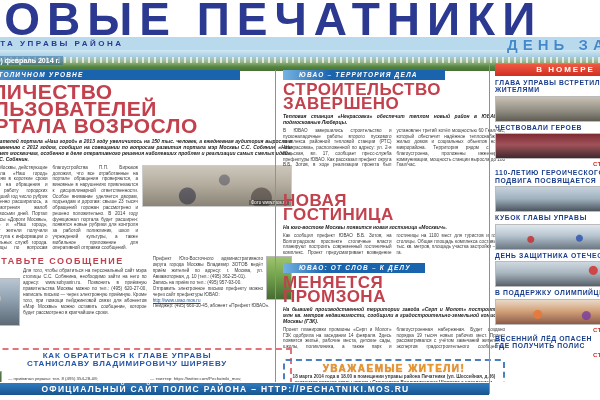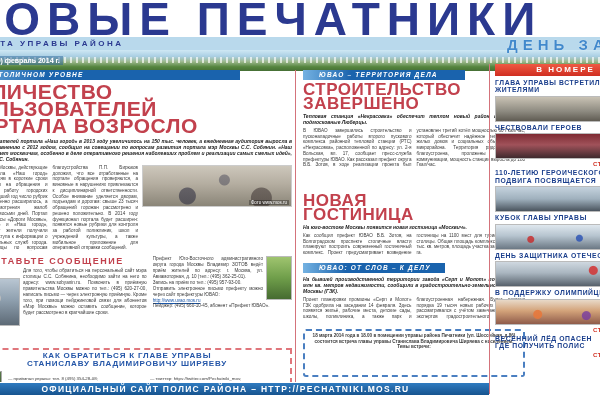--- a/index.html
+++ b/index.html
@@ -23,21 +23,21 @@
       repeating-linear-gradient(90deg, rgba(255,255,255,.65) 0 2px, rgba(255,255,255,0) 2px 6px),
       linear-gradient(180deg,#cfe8f4 0%,#aacfe4 30%,#9db98f 55%,#55853f 80%,#466f35 100%);
     background-size:100% 6px, 100% 100%;
     background-position:0 7px, 0 0;
     background-repeat:no-repeat, no-repeat; }
   .issue { position:absolute; left:6px; top:6px; font-size:7px; font-weight:bold; color:#fff;
     background:rgba(30,90,150,.45); padding:1px 3px; white-space:nowrap; }
 
   
   .col-left  { position:absolute; left:0;   top:70px; width:330px; height:312px; overflow:hidden; }
-  .col-mid   { position:absolute; left:333px; top:70px; width:230px; height:312px; overflow:hidden;
+  .col-mid   { position:absolute; left:313px; top:70px; width:230px; height:312px; overflow:hidden;
                border-left:1px solid #d4737b; padding-left:7px; }
   .sidebar   { position:absolute; left:527px; top:64px; width:149px; height:330px; overflow:hidden;
                border-left:1px solid #d4737b; padding:0 2px 0 5px; }
 
   .banner { height:10px; line-height:10px; margin-bottom:3px;
     background:linear-gradient(90deg,#74b2e2,#1a63ad 30%,#1a63ad);
     color:#fff; font-weight:bold; font-style:italic; font-size:6.5px;
     letter-spacing:1.2px; padding-left:16px; white-space:nowrap; }
   .headline { font-weight:bold; color:#c2414d; white-space:pre-line;
     letter-spacing:.5px; }
@@ -197,24 +197,27 @@
 ЗАВЕРШЕНО</div>
     <div class="lede">Тепловая станция «Некрасовка» обеспечит теплом новый район в ЮВАО и подмосковные Люберцы.</div>
     <div class="bodytxt" style="height:62px;overflow:hidden">В ЮВАО завершились строительство и пусконаладочные работы второго пускового комплекса районной тепловой станции (РТС) «Некрасовка», расположенной по адресу: ул. 2-я Вольская, вл. 17, сообщает пресс-служба префектуры ЮВАО. Как рассказал префект округа В.Б. Зотов, в ходе реализации проекта был установлен третий котёл мощностью 60 Гкал/час, который обеспечит надёжное теплоснабжение жилых домов и социальных объектов нового микрорайона. Территория рядом с РТС благоустроена, проложены инженерные коммуникации, мощность станции выросла до 180 Гкал/час.</div>
 
     <div class="headline hl-mid" style="margin-top:4px">НОВАЯ
 ГОСТИНИЦА</div>
     <div class="lede">На юго-востоке Москвы появится новая гостиница «Москвич».</div>
     <div class="bodytxt" style="height:26px;overflow:hidden">Как сообщил префект ЮВАО В.Б. Зотов, на Волгоградском проспекте столичные власти планируют построить современный гостиничный комплекс. Проект предусматривает возведение гостиницы на 1100 мест для туристов и гостей столицы. Общая площадь комплекса составит 74 тыс. кв. метров, площадь участка застройки — 1,4 га.</div>
 
     <div class="banner" style="width:142px;margin-top:4px">ЮВАО: ОТ СЛОВ – К ДЕЛУ</div>
+    <div class="headline hl-mid">МЕНЯЕТСЯ
+ПРОМЗОНА</div>
     <div class="lede">На бывшей производственной территории завода «Серп и Молот» построят 1,8 млн кв. метров недвижимости, сообщили в градостроительно-земельной комиссии Москвы (ГЗК).</div>
     <div class="bodytxt" style="height:28px;overflow:hidden">Проект планировки промзоны «Серп и Молот» ГЗК одобрила на заседании 14 февраля. Здесь появятся жильё, рабочие места, детские сады, школы, поликлиника, а также парк и благоустроенная набережная. Будет создано порядка 19 тысяч новых рабочих мест. Проект рассматривался с учётом замечаний жителей и экспертов градостроительного сообщества, программа реорганизации рассчитана на несколько лет.</div>
 
     <div class="notice-box">
+      <div class="notice-title">УВАЖАЕМЫЕ ЖИТЕЛИ!</div>
       <div class="notice-intro">18 марта 2014 года в 18.00 в помещении управы района Печатники (ул. Шоссейная, д.86) состоится встреча главы управы Станислава Владимировича Ширяева с населением.
 Темы встречи:</div>
 
     </div>
   </div>
 
   <div class="sidebar">
     <div class="innomere">В НОМЕРЕ</div>
 
     <div class="sb-title">ГЛАВА УПРАВЫ ВСТРЕТИЛСЯ С ЖИТЕЛЯМИ</div>

